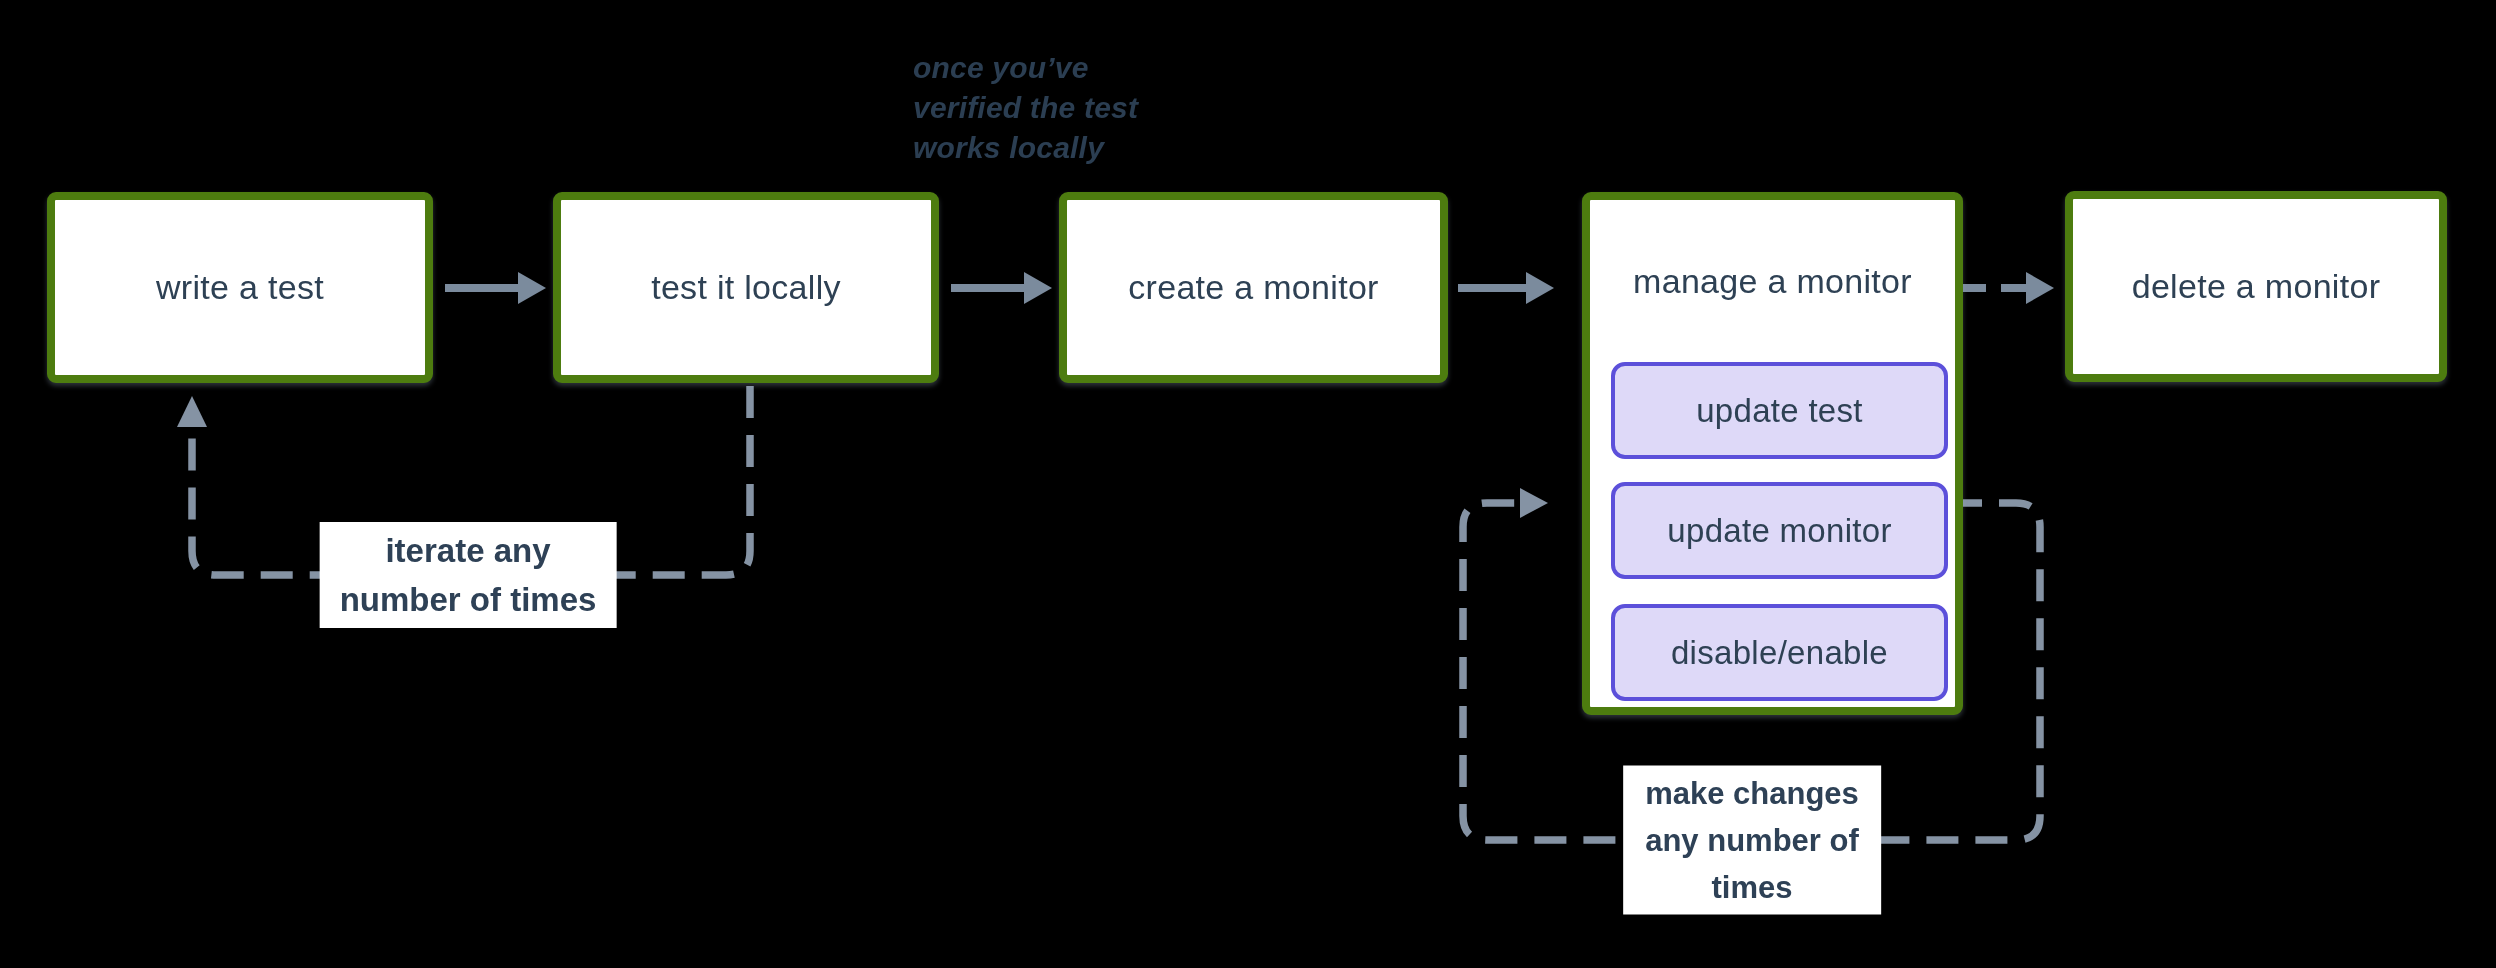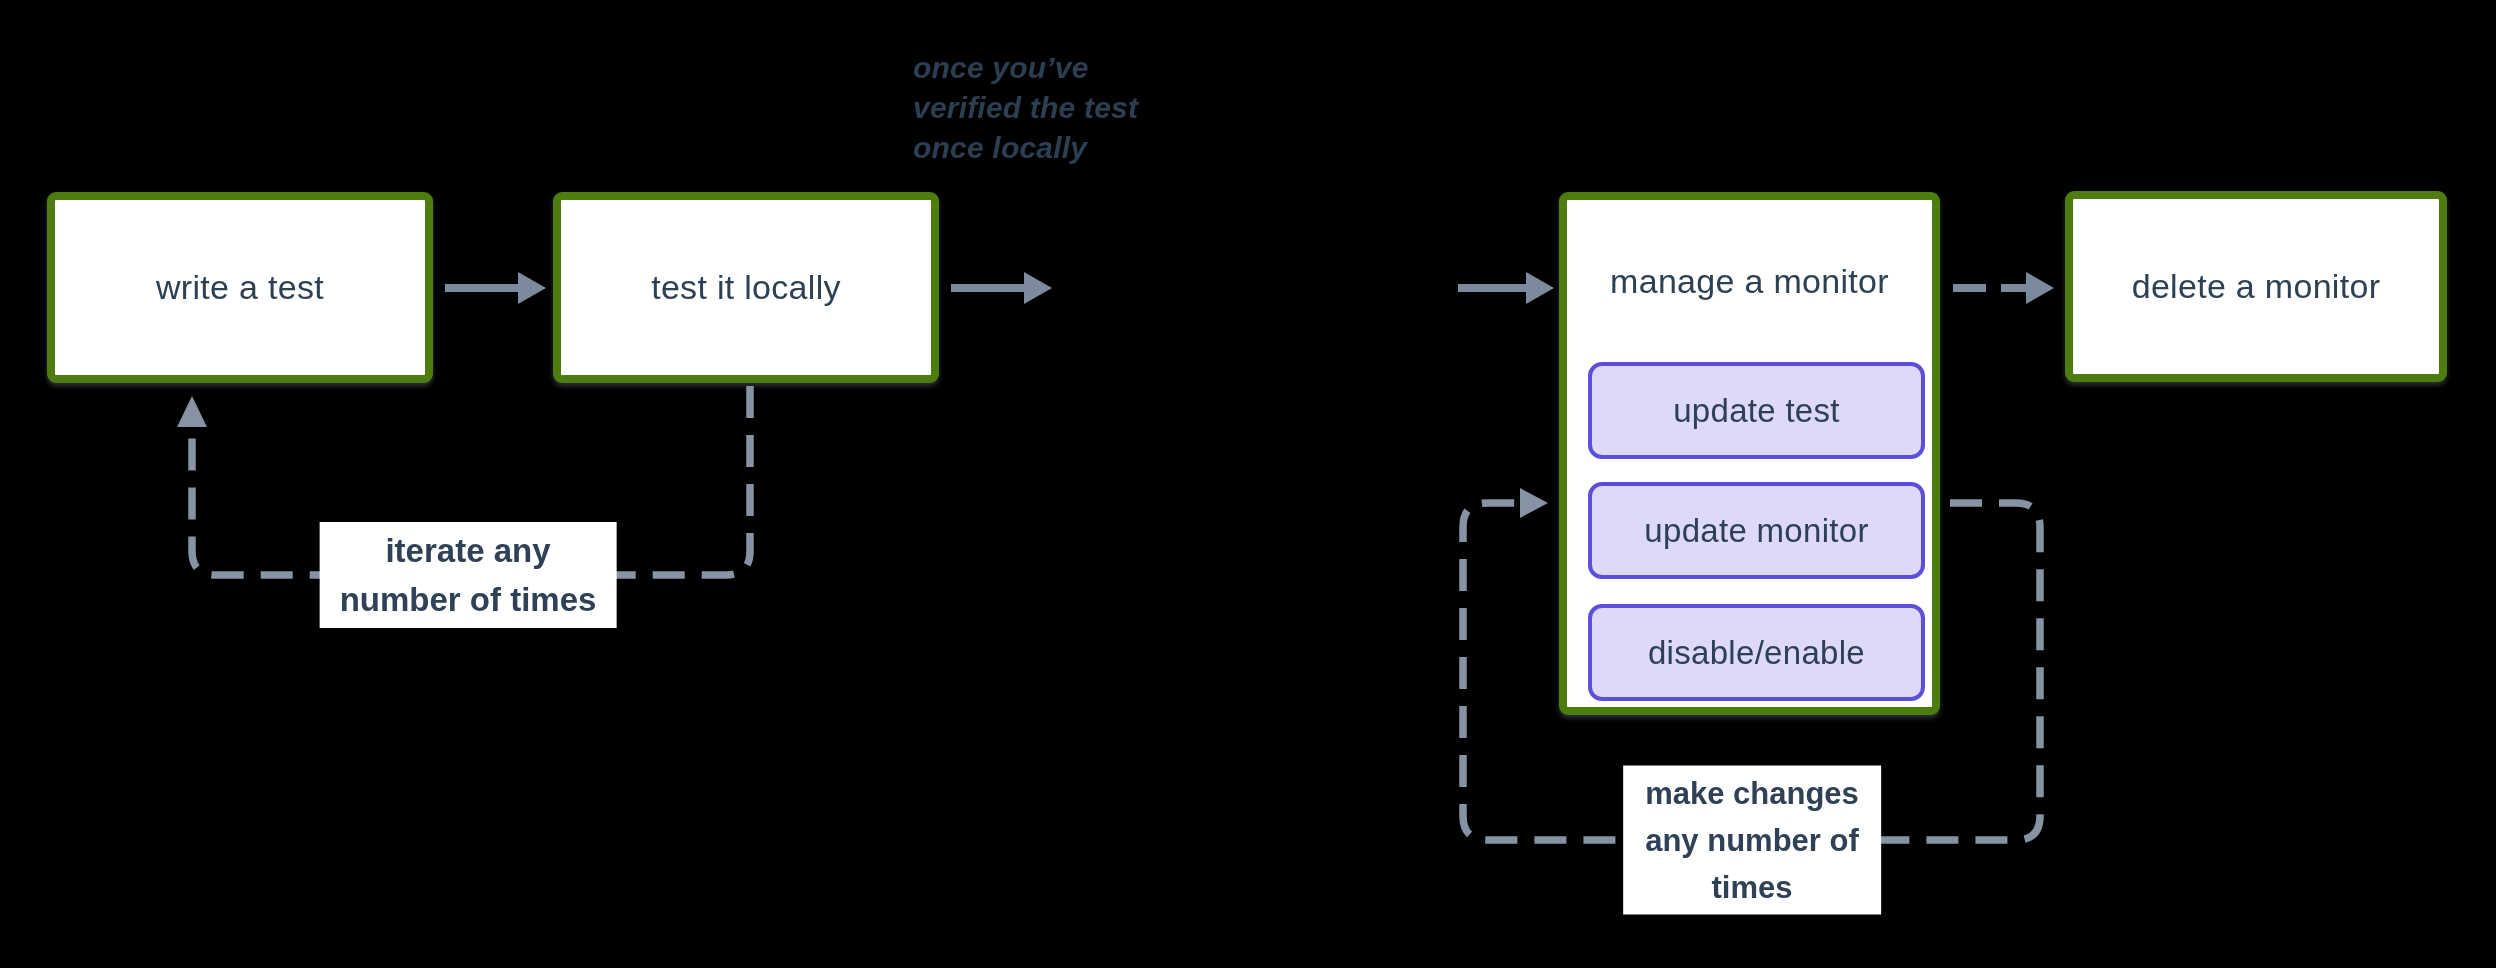--- a/index.html
+++ b/index.html
@@ -36,20 +36,21 @@
   }
   .node-label {
     font-size: 34px;
     font-weight: 500;
     color: #2e4154;
     letter-spacing: 0.3px;
     white-space: nowrap;
   }
   .node.manage {
     display: block;
+    margin-left: 23px;
   }
   .manage-title {
     position: absolute;
     left: 0; right: 0; top: 0;
     height: 162px;
     display: flex;
     align-items: center;
     justify-content: center;
   }
   .subnode {
@@ -139,20 +140,23 @@
   </svg>
 
   <div class="node" style="left:47px; top:192px; width:386px; height:191px">
     <span class="node-label">write a test</span>
   </div>
 
   <div class="node" style="left:553px; top:192px; width:386px; height:191px">
     <span class="node-label">test it locally</span>
   </div>
 
+  <div class="node" style="left:1059px; top:192px; width:389px; height:191px">
+    <span class="node-label">create a monitor</span>
+  </div>
 
   <div class="node manage" style="left:1559px; top:192px; width:381px; height:523px">
     <div class="manage-title">
       <span class="node-label">manage a monitor</span>
     </div>
     <div class="subnode" style="top:162px">
       <span class="node-label">update test</span>
     </div>
     <div class="subnode" style="top:282px">
       <span class="node-label">update monitor</span>
@@ -162,21 +166,21 @@
     </div>
   </div>
 
   <div class="node" style="left:2065px; top:191px; width:382px; height:191px">
     <span class="node-label">delete a monitor</span>
   </div>
 
   <div class="note" style="left:913px; top:48px">
     <div>once you’ve</div>
     <div>verified the test</div>
-    <div>once locally</div>
+    <div>works locally</div>
   </div>
 
 
   <div class="loop-label two" style="left:468px; top:575px">
     <div>iterate any</div>
     <div>number of times</div>
   </div>
 
   <div class="loop-label three" style="left:1752px; top:840px">
     <div>make changes</div>

